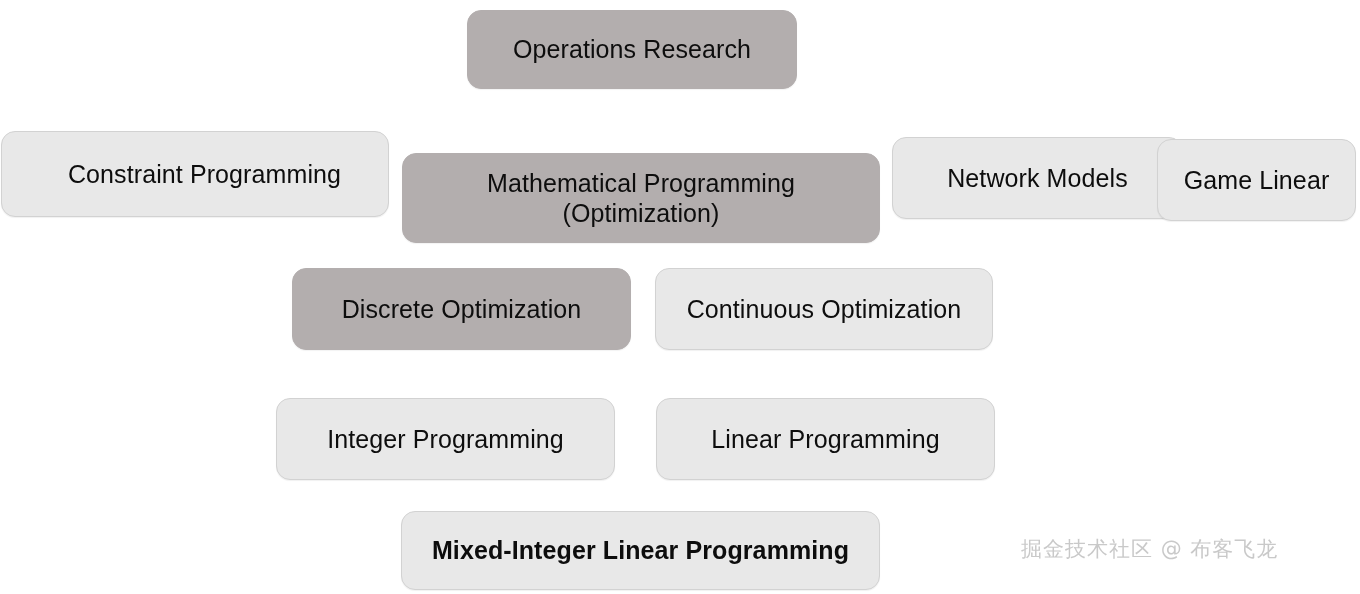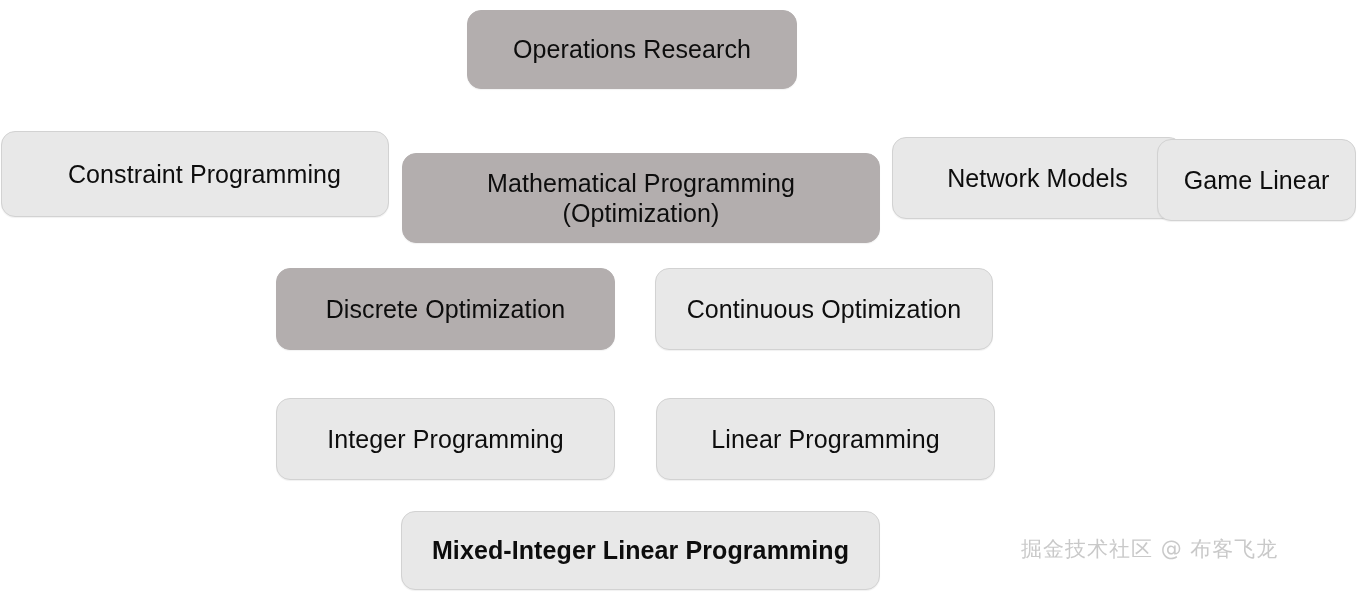--- a/index.html
+++ b/index.html
@@ -61,21 +61,21 @@
   #node-network-models {
     left: 892px;  top: 137px; width: 291px; height: 82px;
     font-size: 25px;
   }
   #node-game-theory {
     left: 1157px; top: 139px; width: 199px; height: 82px;
     font-size: 25px;
   }
   
   #node-discrete-optimization {
-    left: 276px;  top: 268px; width: 339px; height: 82px;
+    left: 292px;  top: 268px; width: 339px; height: 82px;
     font-size: 25px;
   }
   #node-continuous-optimization {
     left: 655px;  top: 268px; width: 338px; height: 82px;
     font-size: 25px;
   }
   
   #node-integer-programming {
     left: 276px;  top: 398px; width: 339px; height: 82px;
     font-size: 25px;

